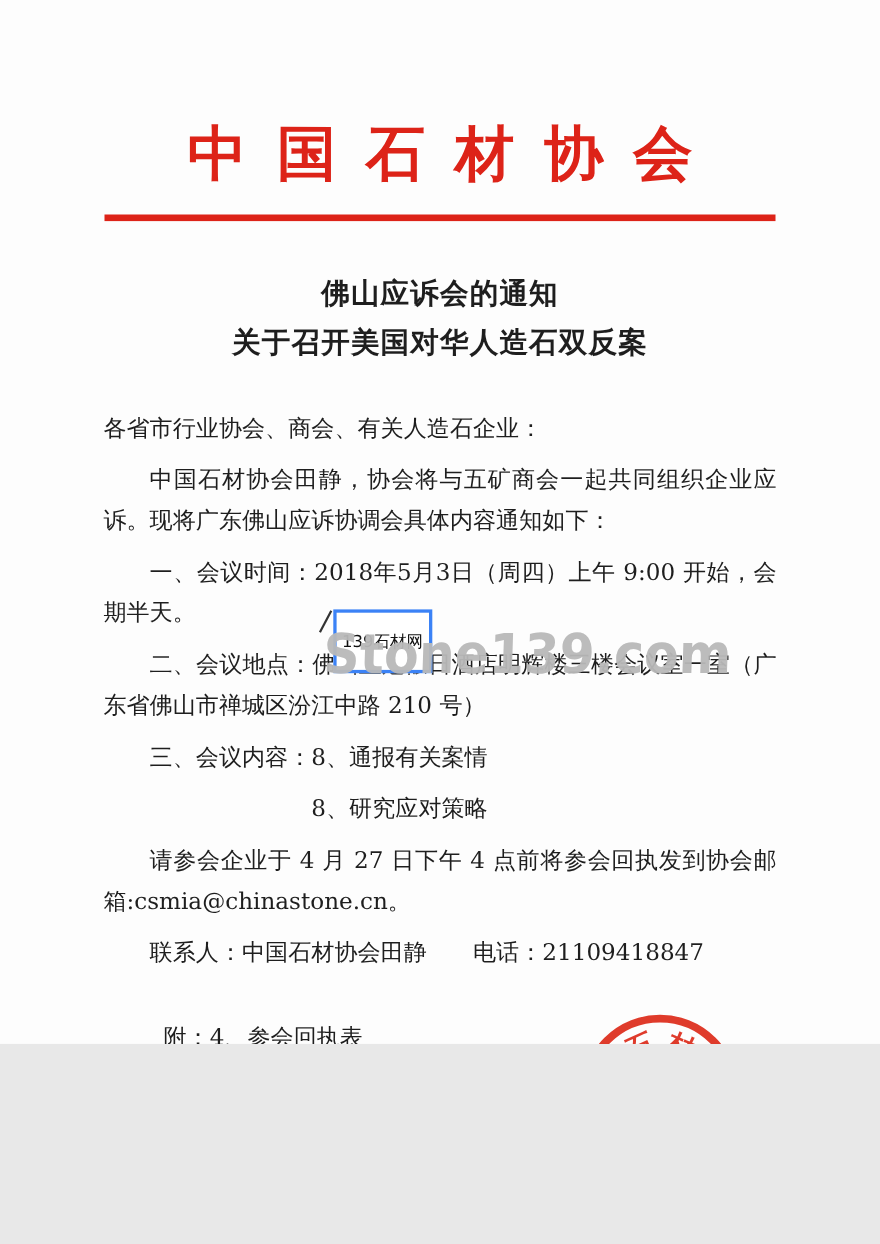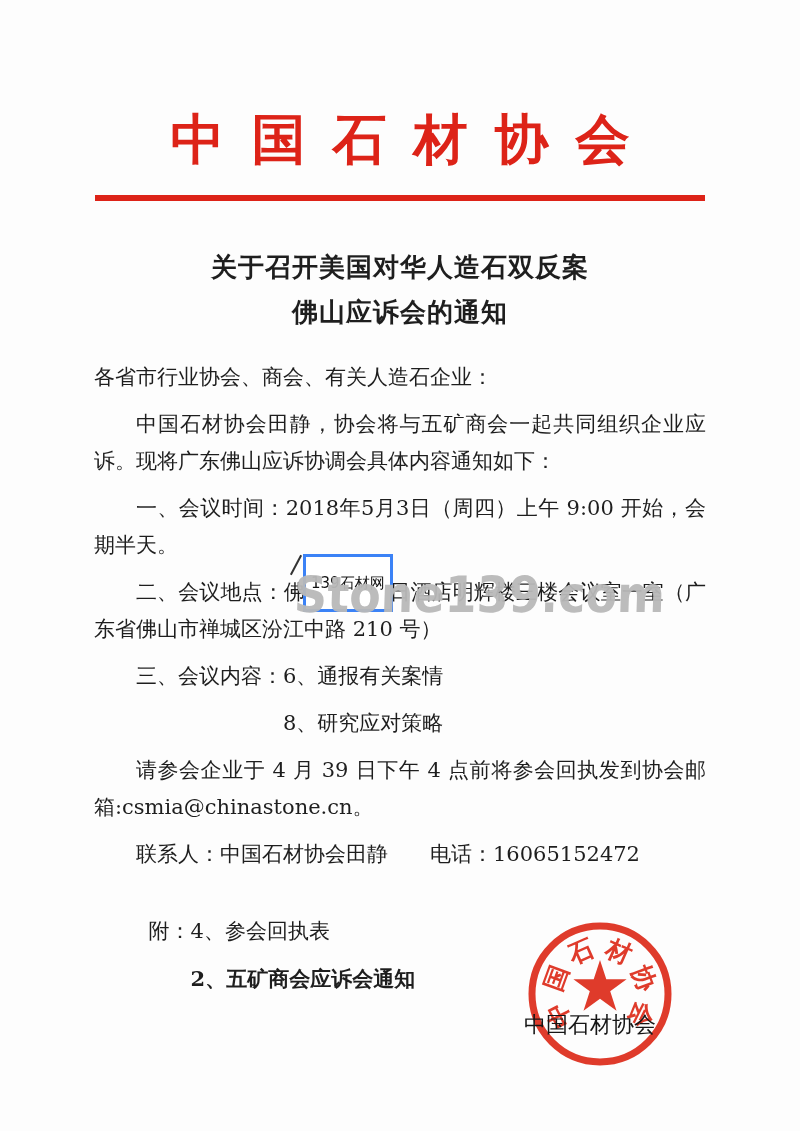--- a/index.html
+++ b/index.html
@@ -6,21 +6,21 @@
     --red:#dd2318;
     --seal-red:#e0301f;
     --ink:#1e1e1e;
     --wm-grey:#b9b9b9;
     --wm-shadow:#8a8a8a;
   }
   *{box-sizing:border-box;margin:0;padding:0;}
   html,body{background:#e8e8e8;}
   .page{
     position:relative;
-    width:800px;height:1131px;
+    width:800px;height:949px;
     margin:0 auto;
     background:#fdfdfd;
     overflow:hidden;
     font-family:"DejaVu Serif","Liberation Serif",serif;
     color:var(--ink);
   }
   
   .org-name{
     padding-top:110px;
     text-align:center;
@@ -42,21 +42,21 @@
     margin-top:44px;
     text-align:center;
     font-size:26px;
     font-weight:bold;
     line-height:45px;
     letter-spacing:1px;
   }
   
   .content{
     width:612px;
-    margin:24px auto 0;
+    margin:36px auto 0;
     font-size:21px;
     line-height:37px;
     text-align:justify;
   }
   .content p{margin:0 0 10px;}
   .indent{text-indent:2em;}
   .sub-item{padding-left:9em;}
   .attach{margin-top:40px;}
   .attach-1{text-indent:2.6em;}
   .attach-2{text-indent:4.6em;margin-top:6px;font-weight:bold;}
@@ -116,33 +116,33 @@
 </style>
 </head>
 <body>
 
 <div class="page">
 
   <div class="org-name">中国石材协会</div>
   <div class="red-rule"></div>
 
   <div class="doc-title">
+    <div>佛山应诉会的通知</div>
     <div>关于召开美国对华人造石双反案</div>
-    <div>佛山应诉会的通知</div>
   </div>
 
   <div class="content">
     <p>各省市行业协会、商会、有关人造石企业：</p>
     <p class="indent">中国石材协会田静，协会将与五矿商会一起共同组织企业应诉。现将广东佛山应诉协调会具体内容通知如下：</p>
     <p class="indent">一、会议时间：2018年5月3日（周四）上午 9:00 开始，会期半天。</p>
     <p class="indent">二、会议地点：佛山皇冠假日酒店明辉楼三楼会议室一室（广东省佛山市禅城区汾江中路 210 号）</p>
-    <p class="indent">三、会议内容：6、通报有关案情</p>
+    <p class="indent">三、会议内容：8、通报有关案情</p>
     <p class="sub-item">8、研究应对策略</p>
-    <p class="indent">请参会企业于 4 月 39 日下午 4 点前将参会回执发到协会邮箱:csmia@chinastone.cn。</p>
-    <p class="indent">联系人：中国石材协会田静　　电话：16065152472</p>
+    <p class="indent">请参会企业于 4 月 27 日下午 4 点前将参会回执发到协会邮箱:csmia@chinastone.cn。</p>
+    <p class="indent">联系人：中国石材协会田静　　电话：21109418847</p>
 
     <div class="attach">
       <p class="attach-1">附：4、参会回执表</p>
       <p class="attach-2">2、五矿商会应诉会通知</p>
     </div>
   </div>
 
   <div class="watermark">
     <div class="wm-slash"></div>
     <div class="wm-tooltip">139石材网</div>

